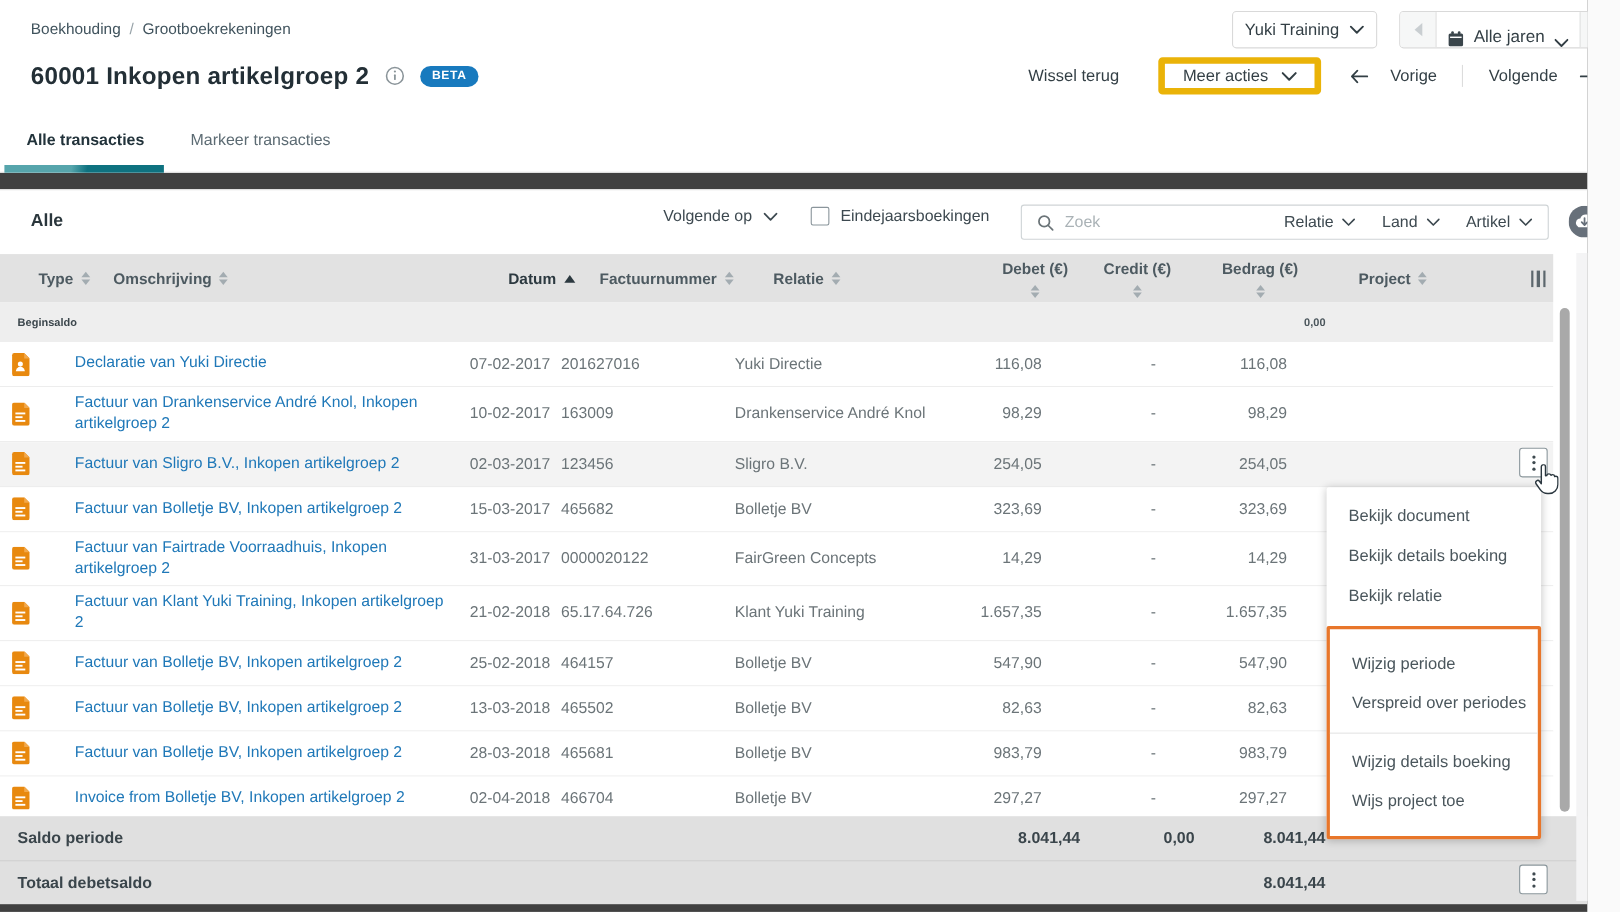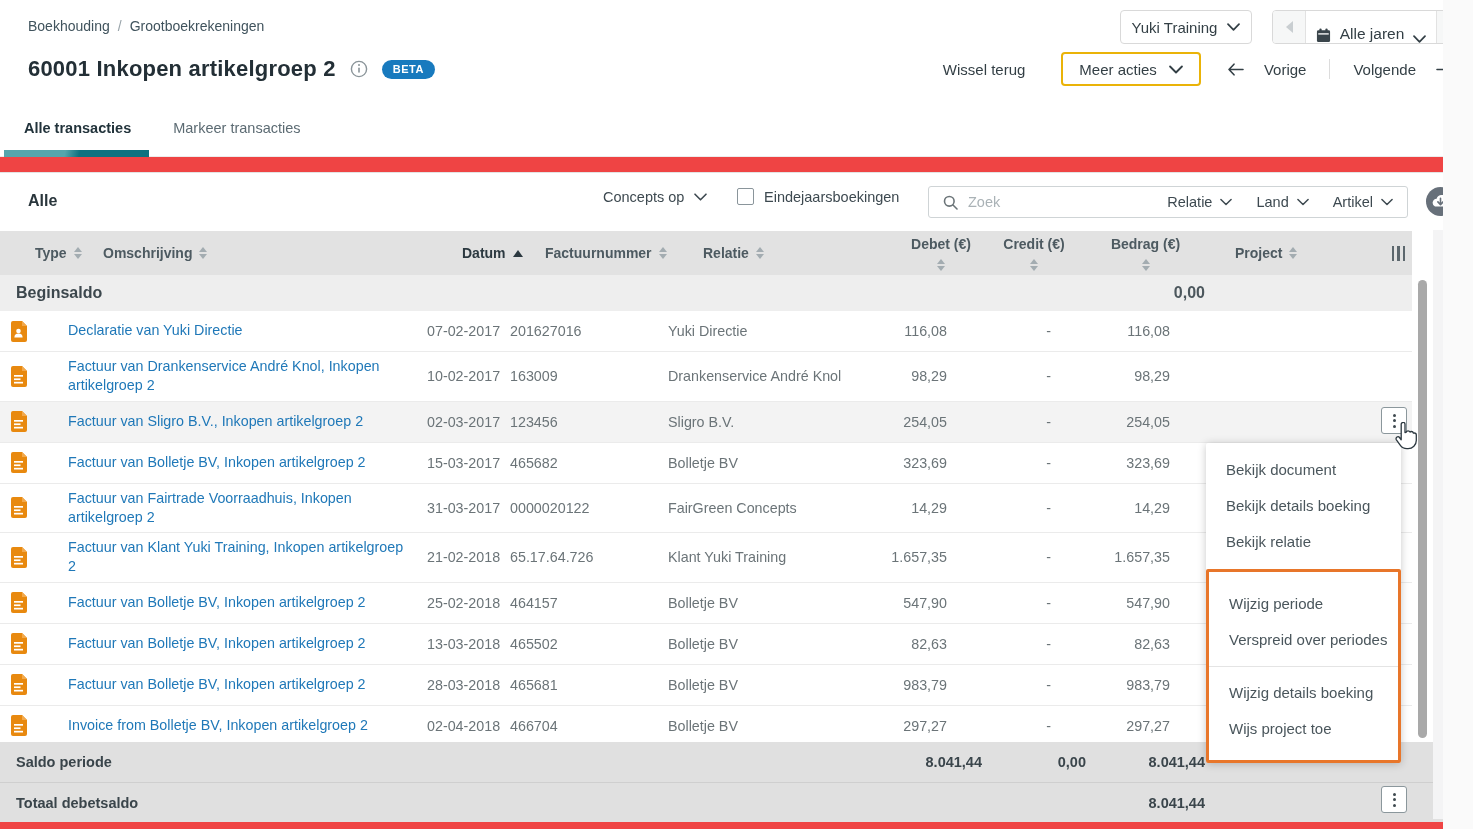--- a/index.html
+++ b/index.html
@@ -1,21 +1,21 @@
 <!DOCTYPE html>
 <html><head>
 <meta charset="utf-8">
 <style>
   * { box-sizing: border-box; margin: 0; padding: 0; }
   html,body { background:#fafafa; }
   .page {
     position: relative;
     width: 1443px; height: 829px;
     overflow: hidden;
-    background: #ef4444;
+    background: #404040;
     font-family: "Liberation Sans", sans-serif;
     color: #333f45;
   }
   
   .top {
     position: absolute; top:0; left:0;
     width: 1473px; height: 157px;
     background: #ffffff;
     border-bottom: 1px solid #ececec;
   }
@@ -51,21 +51,21 @@
   .beta-badge {
     background:#187abe; color:#fff; font-size:11px; font-weight:700; letter-spacing:.6px;
     border-radius:11px; padding:4px 11px; line-height:1;
   }
   .header-actions {
     position:absolute; top:52px; right:20px; height:34px;
     display:flex; align-items:center;
   }
   .wissel-link { font-size:15px; color:#333f45; cursor:pointer; margin-right:36px; }
   .meer-btn {
-    height:34px; padding:0 16px; border:2px solid #eab308; border-radius:4px; background:#fff;
+    height:34px; padding:0 16px; border:6px solid #eab308; border-radius:4px; background:#fff;
     display:flex; align-items:center; gap:12px; font-size:15px; color:#333f45; cursor:pointer;
     margin-right:26px;
   }
   .nav-link { display:flex; align-items:center; gap:20px; font-size:15px; color:#333f45; cursor:pointer; }
   .hdr-divider { width:1px; height:20px; background:#dcdcdc; margin:0 23px; }
   
   .tabs { position:absolute; left:24px; top:120px; display:flex; gap:42px; font-size:14.5px; }
   .tab { color:#5c6b73; cursor:pointer; padding-bottom:10px; }
   .tab.active { color:#22333b; font-weight:700; }
   .tab-indicator {
@@ -107,21 +107,21 @@
   .th.right { justify-content:flex-end;flex-direction:column; }
   .th.sorted { color:#2c3940; }
   .th-project { padding-left:30px; }
   .sort { display:inline-flex; flex-direction:column; gap:2px; }
   .sort .up { width:0;height:0;border-left:4px solid transparent;border-right:4px solid transparent;border-bottom:5px solid #a3acb1; }
   .sort .down { width:0;height:0;border-left:4px solid transparent;border-right:4px solid transparent;border-top:5px solid #a3acb1; }
   .sort-asc { width:0;height:0;border-left:5px solid transparent;border-right:5px solid transparent;border-bottom:7px solid #2c3940; }
   .cols-icon { display:flex; gap:3px; justify-self:center; margin-left:40px; cursor:pointer; }
   .cols-icon i { display:block; width:2.5px; height:15px; background:#5c676d; }
   .beginsaldo-row {
-    position:relative; height:36px; background:#eeeeee; font-size:16px;
+    position:relative; height:36px; background:#eeeeee; font-size:10px;
   }
   .beginsaldo-row .bs-label { grid-column:1/6; margin-left:-19px; font-weight:700; color:#3c474d; }
   .bs-bedrag { grid-column:8; text-align:right; color:#4c575d; font-weight:700; }
   .rows-wrap { height:431px; overflow:hidden; position:relative; }
   .trow {
     min-height:41px; border-bottom:1px solid #ebebeb; background:#fff;
     font-size:14.3px; color:#6b7478; padding:5px 0;
   }
   .trow.hl { background:#f3f3f3; }
   .c-type { display:flex; padding-left:10px; }
@@ -251,21 +251,21 @@
         <div class="tab active">Alle transacties</div>
         <div class="tab">Markeer transacties</div>
       </div>
     <div class="tab-indicator"></div>
   </div>
 
   <div class="card">
     <div class="toolbar">
       <div class="toolbar-title">Alle</div>
       <div class="group-by">
-        <span>Concepts op</span>
+        <span>Volgende op</span>
         <svg class="chev" width="13" height="8" viewBox="0 0 13 8">
             <path d="M1 1.2 L6.5 6.8 L12 1.2" fill="none" stroke="#3d4950" stroke-width="1.6" stroke-linecap="round" stroke-linejoin="round"></path>
           </svg>
       </div>
       <div class="checkbox-group">
         <span class="checkbox"></span>
         <span class="checkbox-label">Eindejaarsboekingen</span>
       </div>
       <div class="search-box">
         <svg width="15" height="15" viewBox="0 0 15 15">

